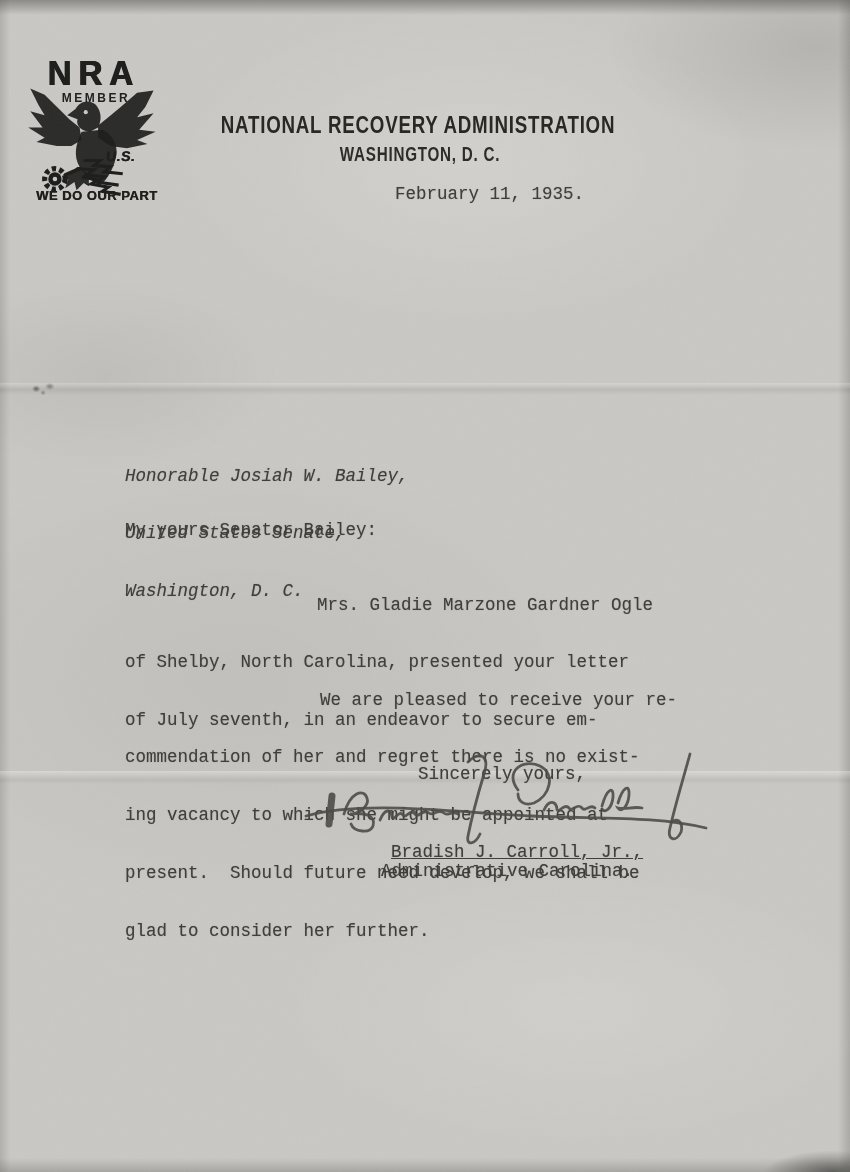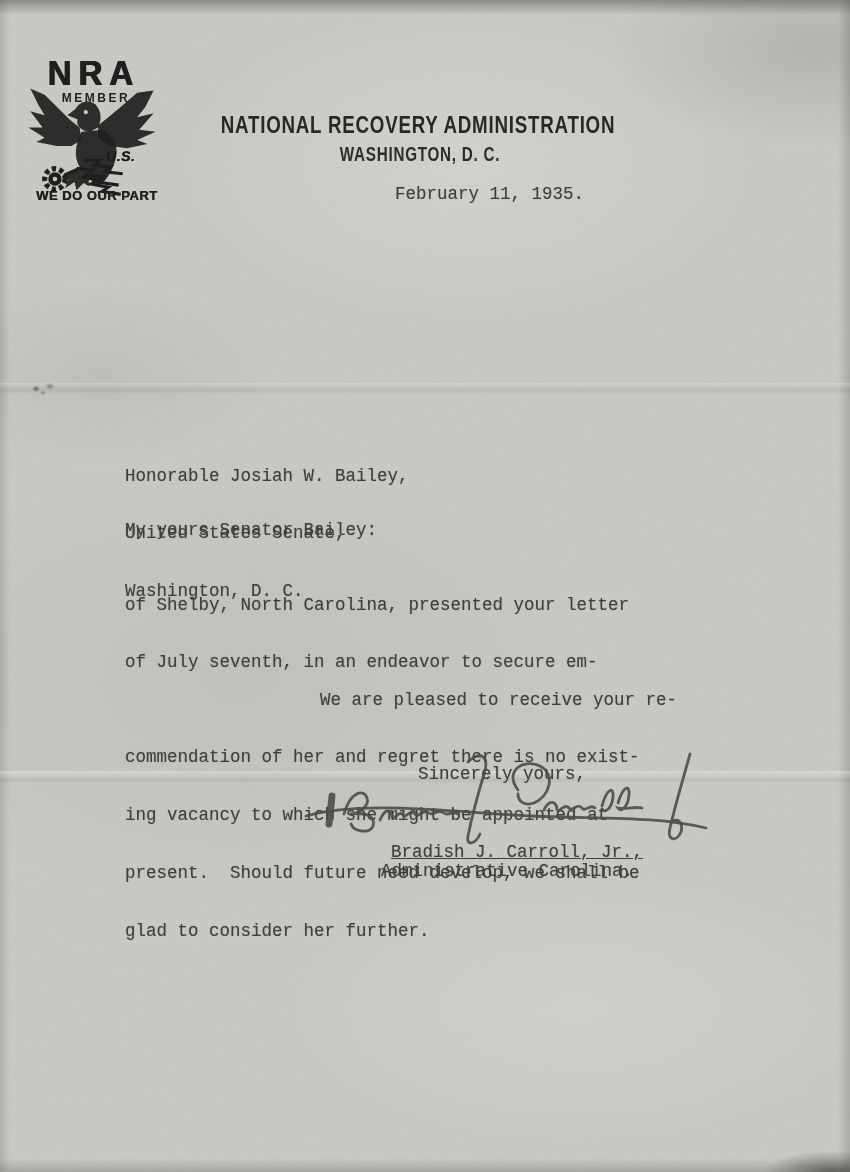--- a/index.html
+++ b/index.html
@@ -54,21 +54,21 @@
     transform:scaleX(.78); }
   .org-loc { position:absolute; left:0; top:143px; width:840px; text-align:center;
     font-size:20px; font-weight:bold; letter-spacing:1px; color:#2a2a28;
     transform:scaleX(.76); }
 
   
   .tw { position:absolute; font-family:"Liberation Mono", monospace; font-size:17.5px;
     line-height:19.3px; color:#3e3d3a; white-space:pre;
     text-shadow:0 0 1px rgba(62,61,58,.38); }
   .date-line   { left:395px; top:185px; }
-  .recipient   { left:125px; top:428px; }
+  .recipient   { left:125px; top:428px;font-style:italic; }
   .salutation  { left:125px; top:521px; }
   .para-1      { left:125px; top:557px; }
   .para-2      { left:125px; top:652px; }
   .para-1 .indent { padding-left:192px; }
   .para-2 .indent { padding-left:195px; }
   .closing     { left:418px; top:765px; }
   .sig-name    { left:391px; top:843px;text-decoration:underline; }
   .sig-title   { left:381px; top:862px; }
 
   .signature-svg { position:absolute; left:292px; top:746px; }
@@ -125,20 +125,21 @@
 
   <div class="tw recipient">
     <div>Honorable Josiah W. Bailey,</div>
     <div>United States Senate,</div>
     <div>Washington, D. C.</div>
   </div>
 
   <div class="tw salutation">My yours Senator Bailey:</div>
 
   <div class="tw para-1">
+    <div class="indent">Mrs. Gladie Marzone Gardner Ogle</div>
     <div>of Shelby, North Carolina, presented your letter</div>
     <div>of July seventh, in an endeavor to secure em-</div>
   </div>
 
   <div class="tw para-2">
     <div class="indent">We are pleased to receive your re-</div>
     <div>commendation of her and regret there is no exist-</div>
     <div>ing vacancy to which she might be appointed at</div>
     <div>present.  Should future need develop, we shall be</div>
     <div>glad to consider her further.</div>

